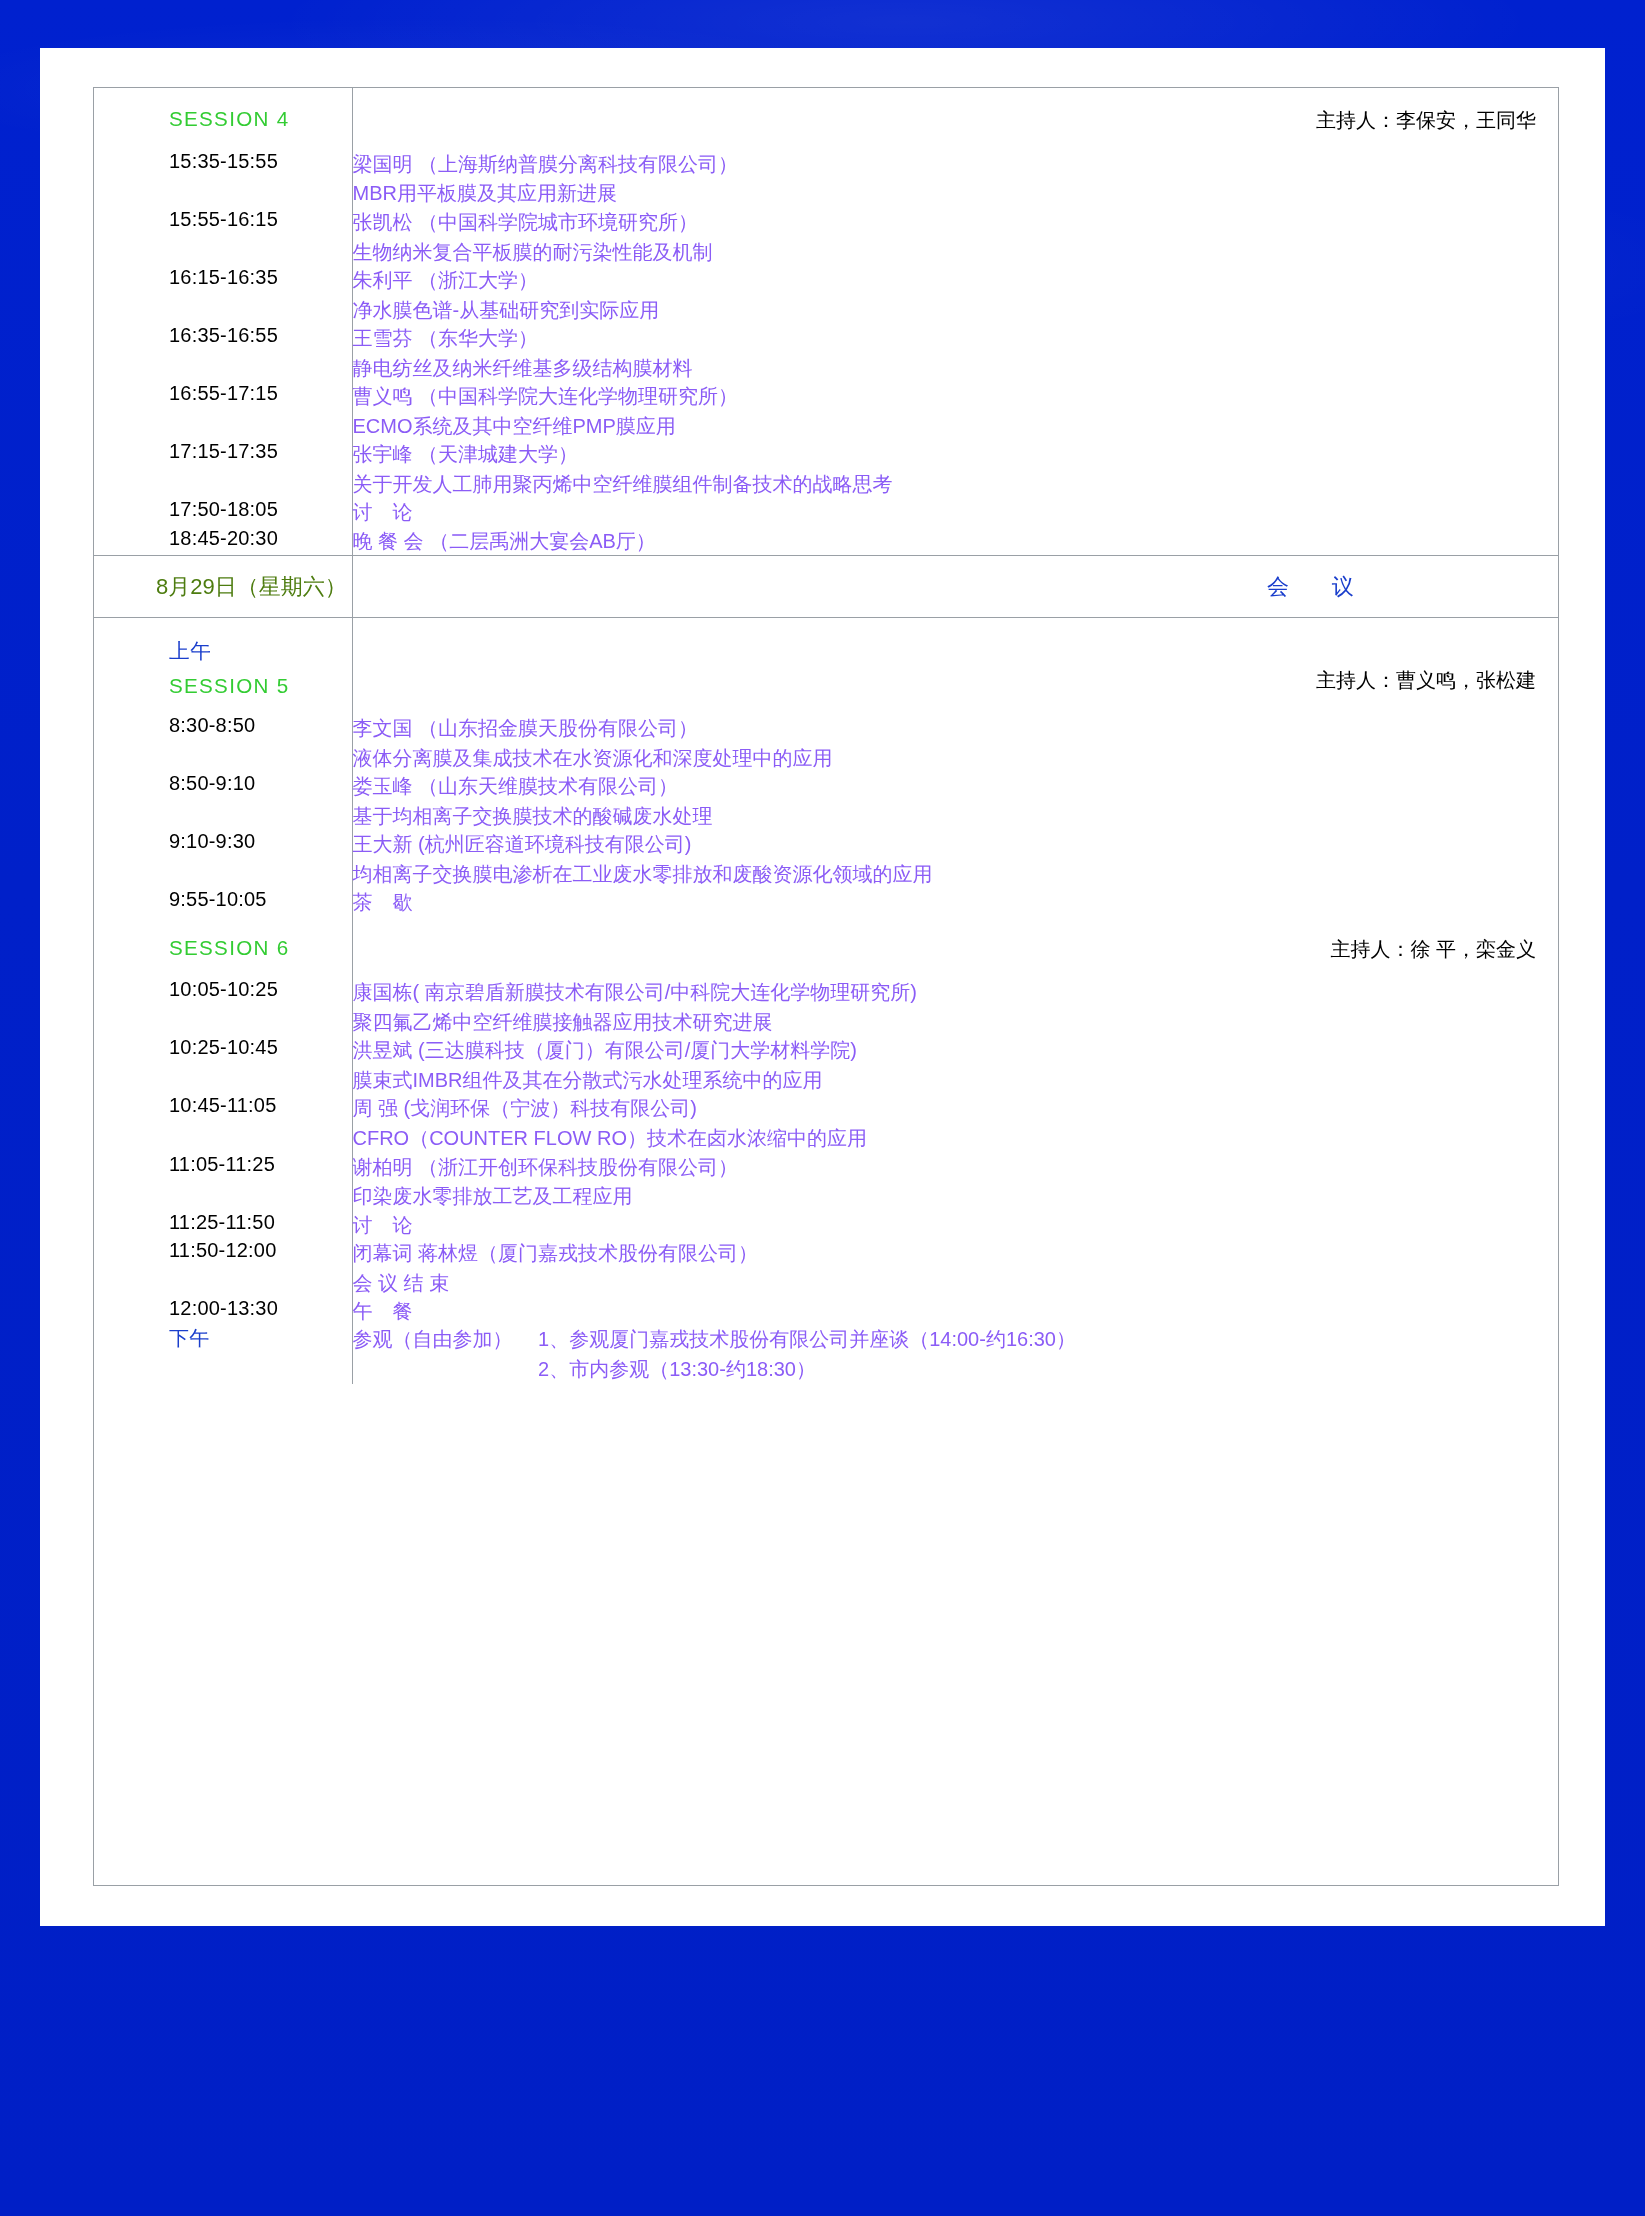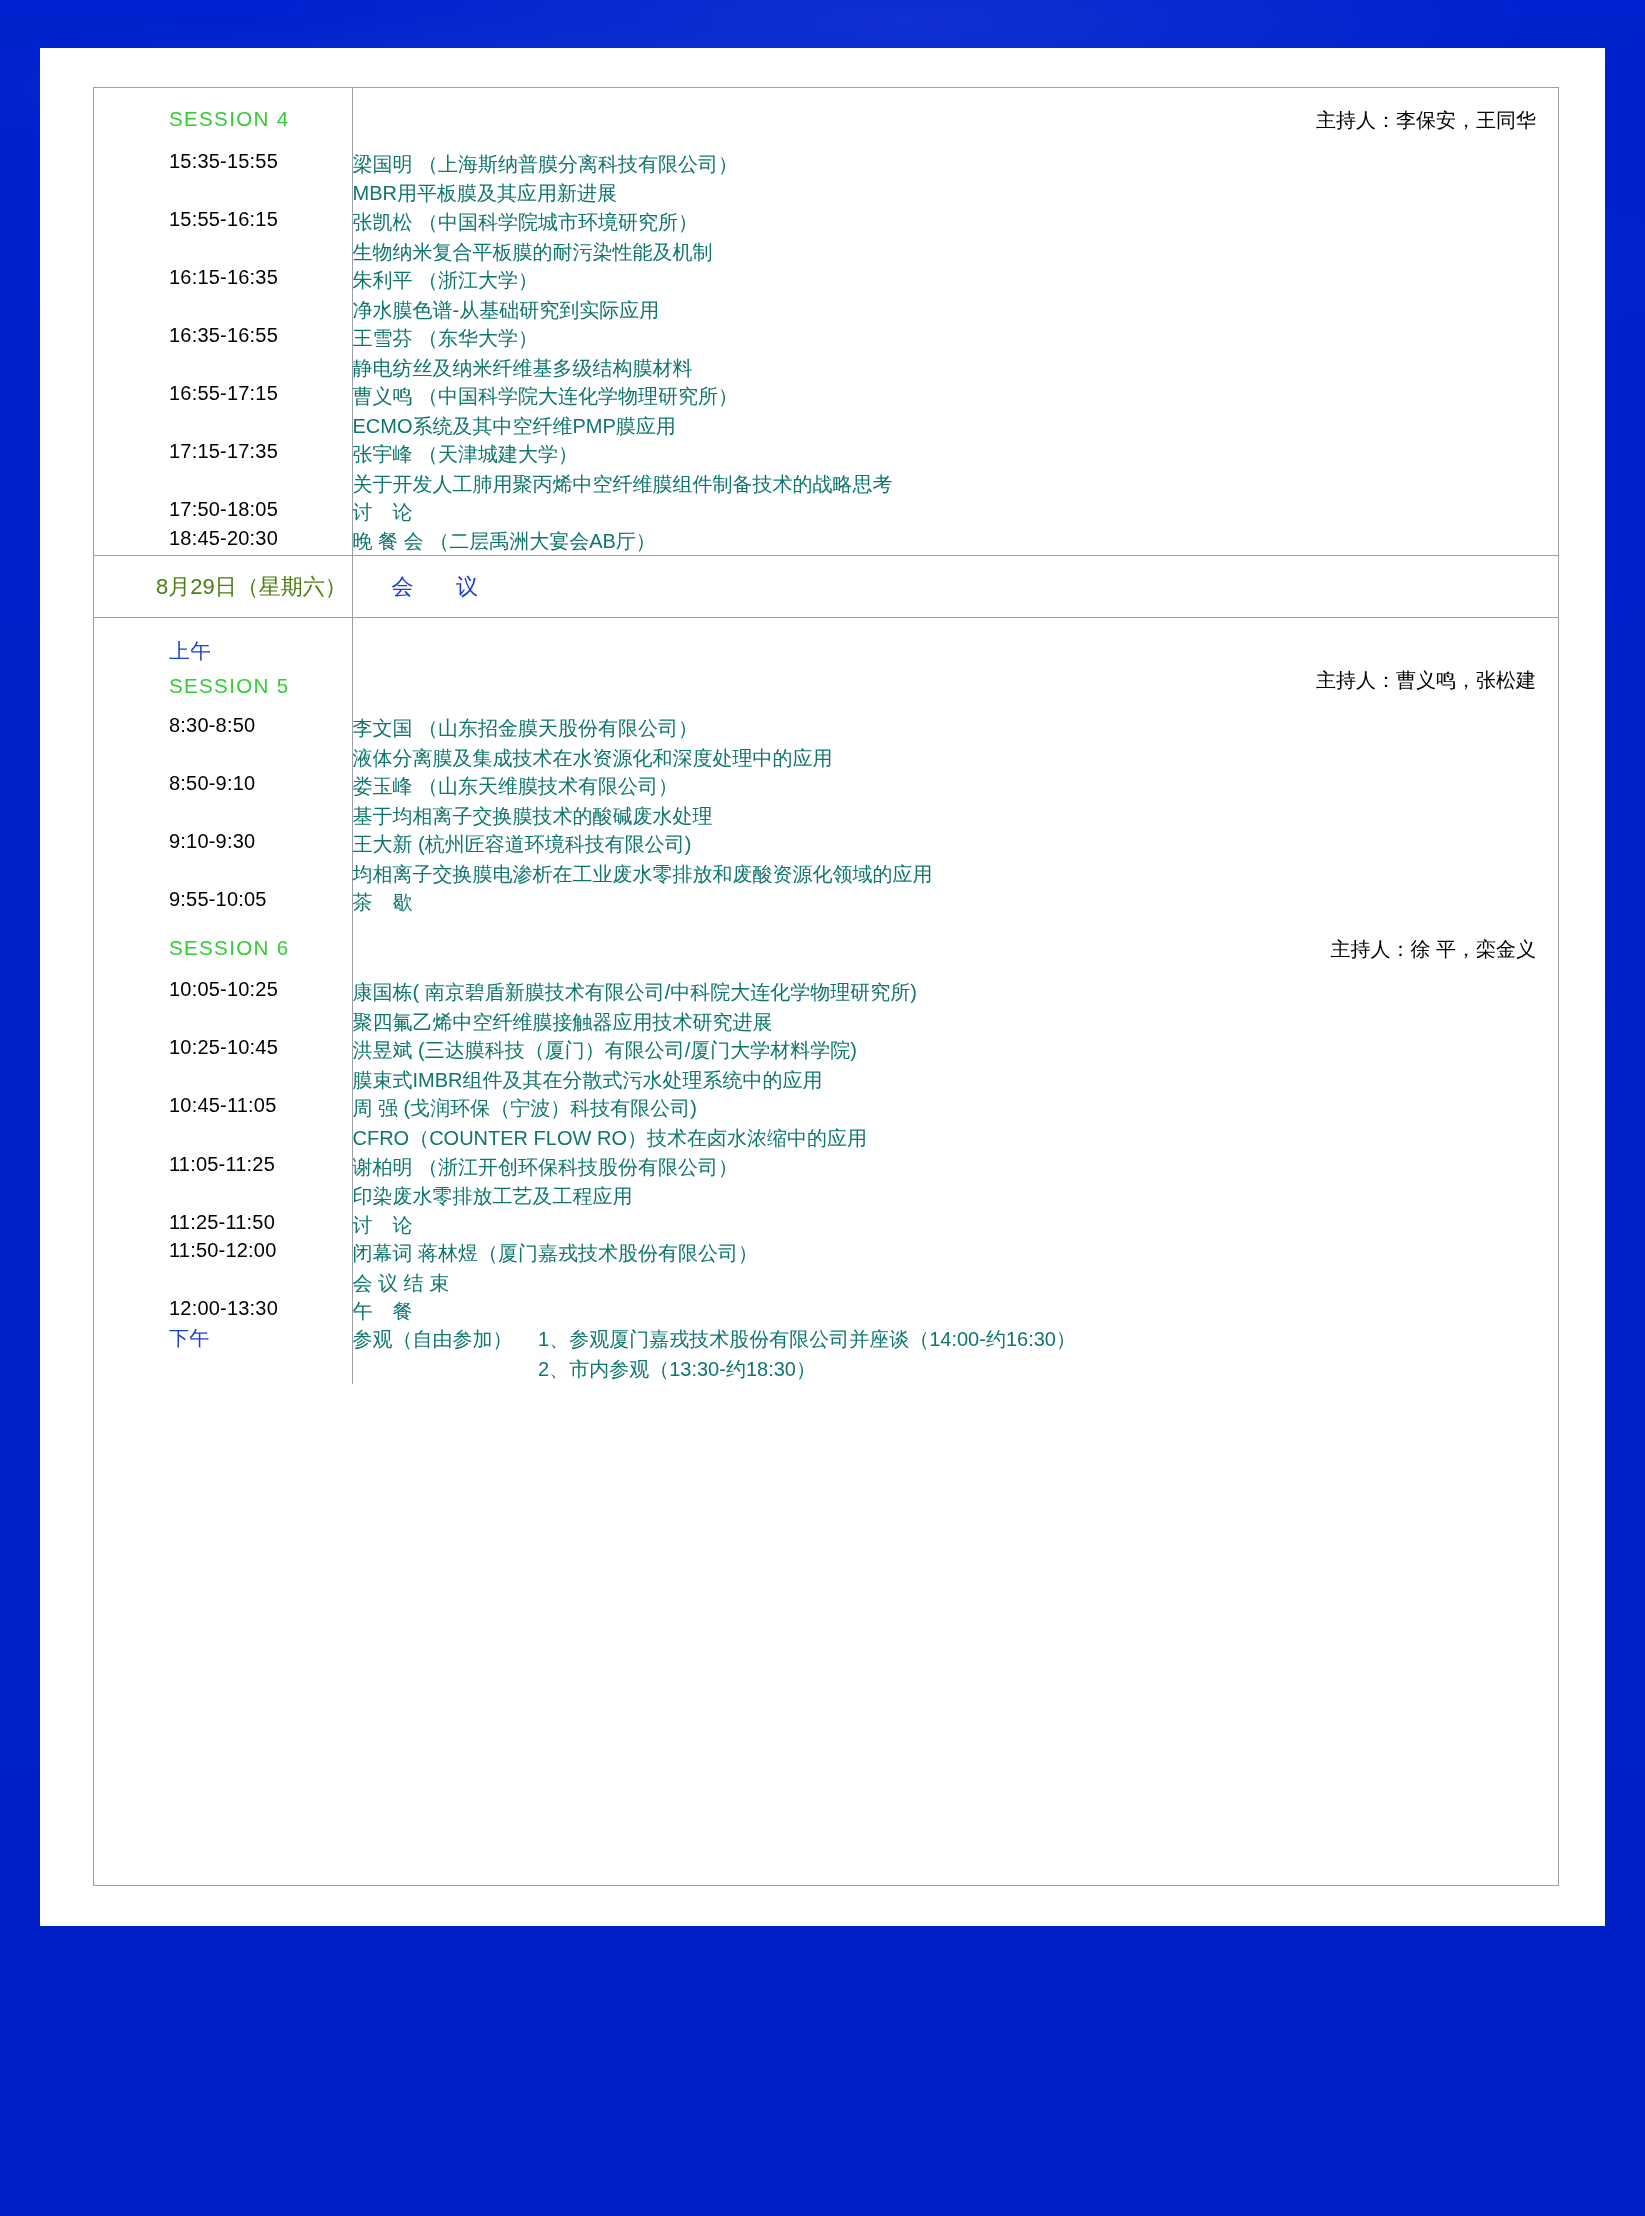--- a/index.html
+++ b/index.html
@@ -70,21 +70,21 @@
     padding-left: 75px;
     letter-spacing: 0.2px;
     white-space: nowrap;
   }
   .body-cell {
     padding: 11px 26px 11px 39px;
     margin-left: 16px;
   }
   .body-line {
     font-size: 20px;
-    color: #0f766e;
+    color: #8b5cf6;
     line-height: 1.42;
     white-space: nowrap;
   }
   .body-line.sub {
     margin-top: 1.3px;
   }
 
   
   .session-label {
     display: block;
@@ -121,21 +121,21 @@
   .day-title {
     display: block;
     padding-left: 62px;
     font-size: 22px;
     color: #4d7c0f;
     white-space: nowrap;
   }
   .day-row .time-cell { padding: 15.5px 0 15.5px 0; }
   .day-row .body-cell {
     padding: 15.5px 26px 15.5px 39px;
-    text-align: left;
+    text-align: right;
   }
   .day-kind {
     font-size: 22px;
     color: #1a3ecc;
     letter-spacing: 10.3px;
     padding-right: 168px;
   }
 </style>
 </head>
 <body>

